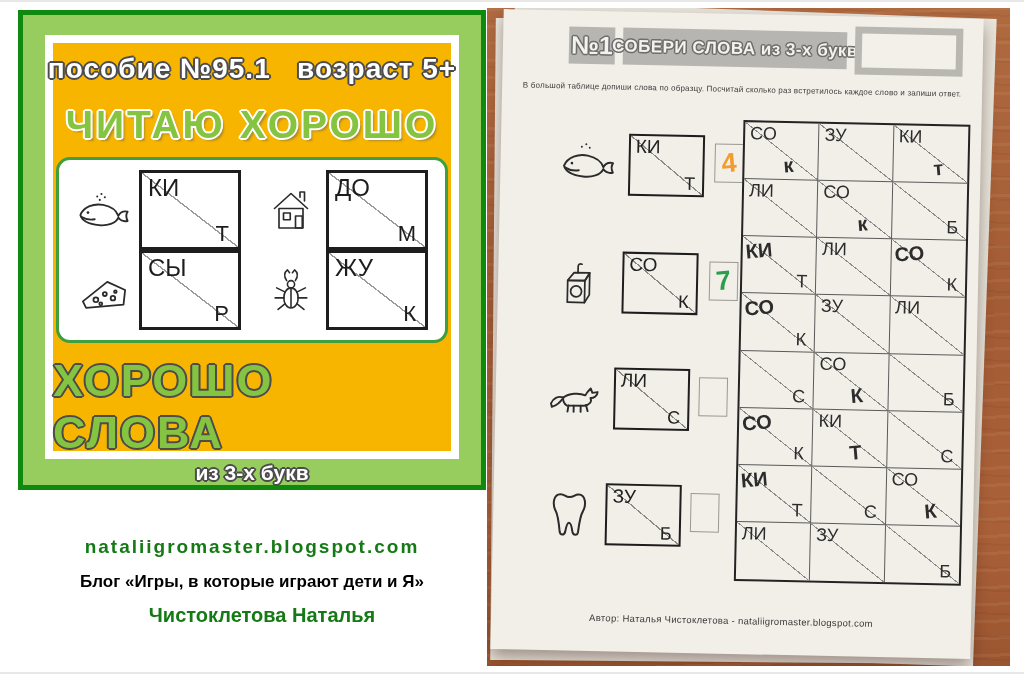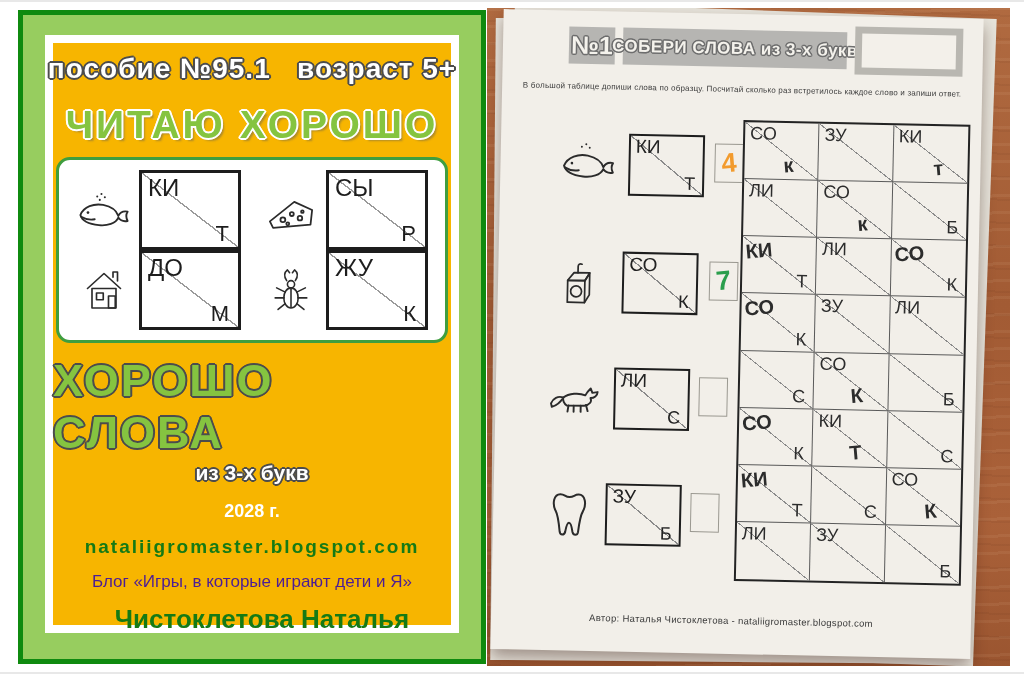--- a/index.html
+++ b/index.html
@@ -1,21 +1,21 @@
 <!DOCTYPE html>
 <html><head>
 <meta charset="utf-8">
 <style>
   html,body{margin:0;padding:0;background:#fff;}
   #canvas{position:relative;width:1024px;height:676px;background:#fff;overflow:hidden;
           font-family:"Liberation Sans",sans-serif;}
   .edge{position:absolute;left:0;width:100%;height:2px;background:#e8e8e8;}
 
   
-  .cover{position:absolute;left:18px;top:10px;width:468px;height:654px;box-sizing:border-box;
+  .cover{position:absolute;left:18px;top:10px;width:468px;height:480px;box-sizing:border-box;
          border:5px solid #0f8a0f;background:#97cd5f;padding:20px 22px 26px 22px;}
   .cover-white{background:#fff;height:100%;box-sizing:border-box;padding:8px;}
   .cover-orange{background:#f7b500;height:100%;box-sizing:border-box;display:flex;
                 flex-direction:column;align-items:center;padding-top:10px;}
   .o-dark{text-shadow:2px 0 0 #4c4c4c,-2px 0 0 #4c4c4c,0 2px 0 #4c4c4c,0 -2px 0 #4c4c4c,
           1.4px 1.4px 0 #4c4c4c,-1.4px -1.4px 0 #4c4c4c,1.4px -1.4px 0 #4c4c4c,-1.4px 1.4px 0 #4c4c4c;}
   .o-white{text-shadow:2px 0 0 #fff,-2px 0 0 #fff,0 2px 0 #fff,0 -2px 0 #fff,
           1.4px 1.4px 0 #fff,-1.4px -1.4px 0 #fff,1.4px -1.4px 0 #fff,-1.4px 1.4px 0 #fff,
           3px 3px 2px rgba(90,90,90,.45);}
   .cv-line1{color:#fff;font-size:28px;font-weight:bold;letter-spacing:1px;white-space:pre;}
@@ -28,22 +28,22 @@
   .icon svg{stroke:#2b2b2b;fill:none;stroke-width:2.2;stroke-linecap:round;stroke-linejoin:round;}
   .cardbox{position:relative;width:96px;height:74px;border:3px solid #1d1d1d;background:#fff;
     background-image:linear-gradient(to top right,transparent calc(50% - .7px),#9a9a9a calc(50% - .7px),
       #9a9a9a calc(50% + .7px),transparent calc(50% + .7px));}
   .cardbox .syl{position:absolute;left:6px;top:1px;font-size:24px;color:#1d1d1d;}
   .cardbox .ltr{position:absolute;right:9px;bottom:0px;font-size:22px;color:#1d1d1d;}
   .cv-title{color:#85c440;font-size:45px;font-weight:bold;letter-spacing:2px;margin-top:12px;}
   .cv-sub{color:#fff;font-size:21px;font-weight:bold;margin-top:2px;}
   .cv-year{color:#fff;font-size:18px;font-weight:bold;margin-top:16px;}
   .cv-site{color:#157a15;font-size:19px;font-weight:bold;letter-spacing:2px;margin-top:14px;}
-  .cv-blog{color:#4c1d95;font-size:17px;font-weight:normal;margin-top:14px;}
-  .cv-author{color:#157a15;font-size:26px;font-weight:bold;margin-top:12px;margin-left:20px;}
+  .cv-blog{color:#000000;font-size:17px;font-weight:bold;margin-top:14px;}
+  .cv-author{color:#157a15;font-size:20px;font-weight:bold;margin-top:12px;margin-left:20px;}
 
   
   .photo{position:absolute;left:487px;top:8px;width:523px;height:658px;overflow:hidden;
     background:linear-gradient(180deg,#b06a40 0%,#a25b34 45%,#aa6139 78%,#9a5530 100%);}
   .photo::before{content:"";position:absolute;inset:0;
     background:repeating-linear-gradient(178deg,rgba(255,225,190,.07) 0 3px,transparent 3px 17px),
                repeating-linear-gradient(2deg,rgba(60,20,5,.06) 0 2px,transparent 2px 23px);}
   .sheet{position:absolute;box-sizing:border-box;}
   .sheet-b1{left:16px;top:2px;width:482px;height:648px;background:#e7e4db;transform:rotate(2.1deg);}
   .sheet-b2{left:6px;top:12px;width:482px;height:642px;background:#ebe8e0;transform:rotate(.5deg);}
@@ -117,47 +117,47 @@
                   <circle cx="27" cy="12" r="1.2" fill="#2b2b2b" stroke="none"></circle>
               </svg>
               </span>
             <span class="cardbox">
               <span class="syl">КИ</span>
               <span class="ltr">Т</span>
             </span>
           </div>
           <div class="card-unit">
             <span class="icon" style="width:56px">
+              <svg width="48" height="48" viewBox="0 0 64 64">
+                <path d="M10 30 L32 10 L54 30"></path>
+                <path d="M44 15 v-7 h6 v12"></path>
+                <rect x="16" y="30" width="32" height="26"></rect>
+                <rect x="22" y="36" width="9" height="9"></rect>
+                <rect x="38" y="40" width="9" height="16"></rect>
+              </svg>
+              </span>
+            <span class="cardbox">
+              <span class="syl">ДО</span>
+              <span class="ltr">М</span>
+            </span>
+          </div>
+          <div class="card-unit">
+            <span class="icon" style="width:56px">
               <svg width="52" height="40" viewBox="0 0 64 48">
                 <path d="M6 38 L36 14 L58 24 L56 42 L10 46 Z"></path>
                 <circle cx="22" cy="36" r="3"></circle>
                   <circle cx="33" cy="29" r="2.4"></circle>
                 <circle cx="43" cy="34" r="2.8"></circle>
                   <circle cx="28" cy="41" r="1.8"></circle>
                   <circle cx="46" cy="26" r="1.6"></circle>
               </svg>
               </span>
             <span class="cardbox">
               <span class="syl">СЫ</span>
               <span class="ltr">Р</span>
-            </span>
-          </div>
-          <div class="card-unit">
-            <span class="icon" style="width:56px">
-              <svg width="48" height="48" viewBox="0 0 64 64">
-                <path d="M10 30 L32 10 L54 30"></path>
-                <path d="M44 15 v-7 h6 v12"></path>
-                <rect x="16" y="30" width="32" height="26"></rect>
-                <rect x="22" y="36" width="9" height="9"></rect>
-                <rect x="38" y="40" width="9" height="16"></rect>
-              </svg>
-              </span>
-            <span class="cardbox">
-              <span class="syl">ДО</span>
-              <span class="ltr">М</span>
             </span>
           </div>
           <div class="card-unit">
             <span class="icon" style="width:56px">
               <svg width="46" height="50" viewBox="0 0 64 64">
                 <path d="M26 19 C22 13 22 8 27 4 L30 8"></path>
                 <path d="M38 19 C42 13 42 8 37 4 L34 8"></path>
                 <circle cx="32" cy="24" r="5"></circle>
                 <ellipse cx="32" cy="43" rx="10" ry="14"></ellipse>
                 <path d="M32 31 V56"></path>

